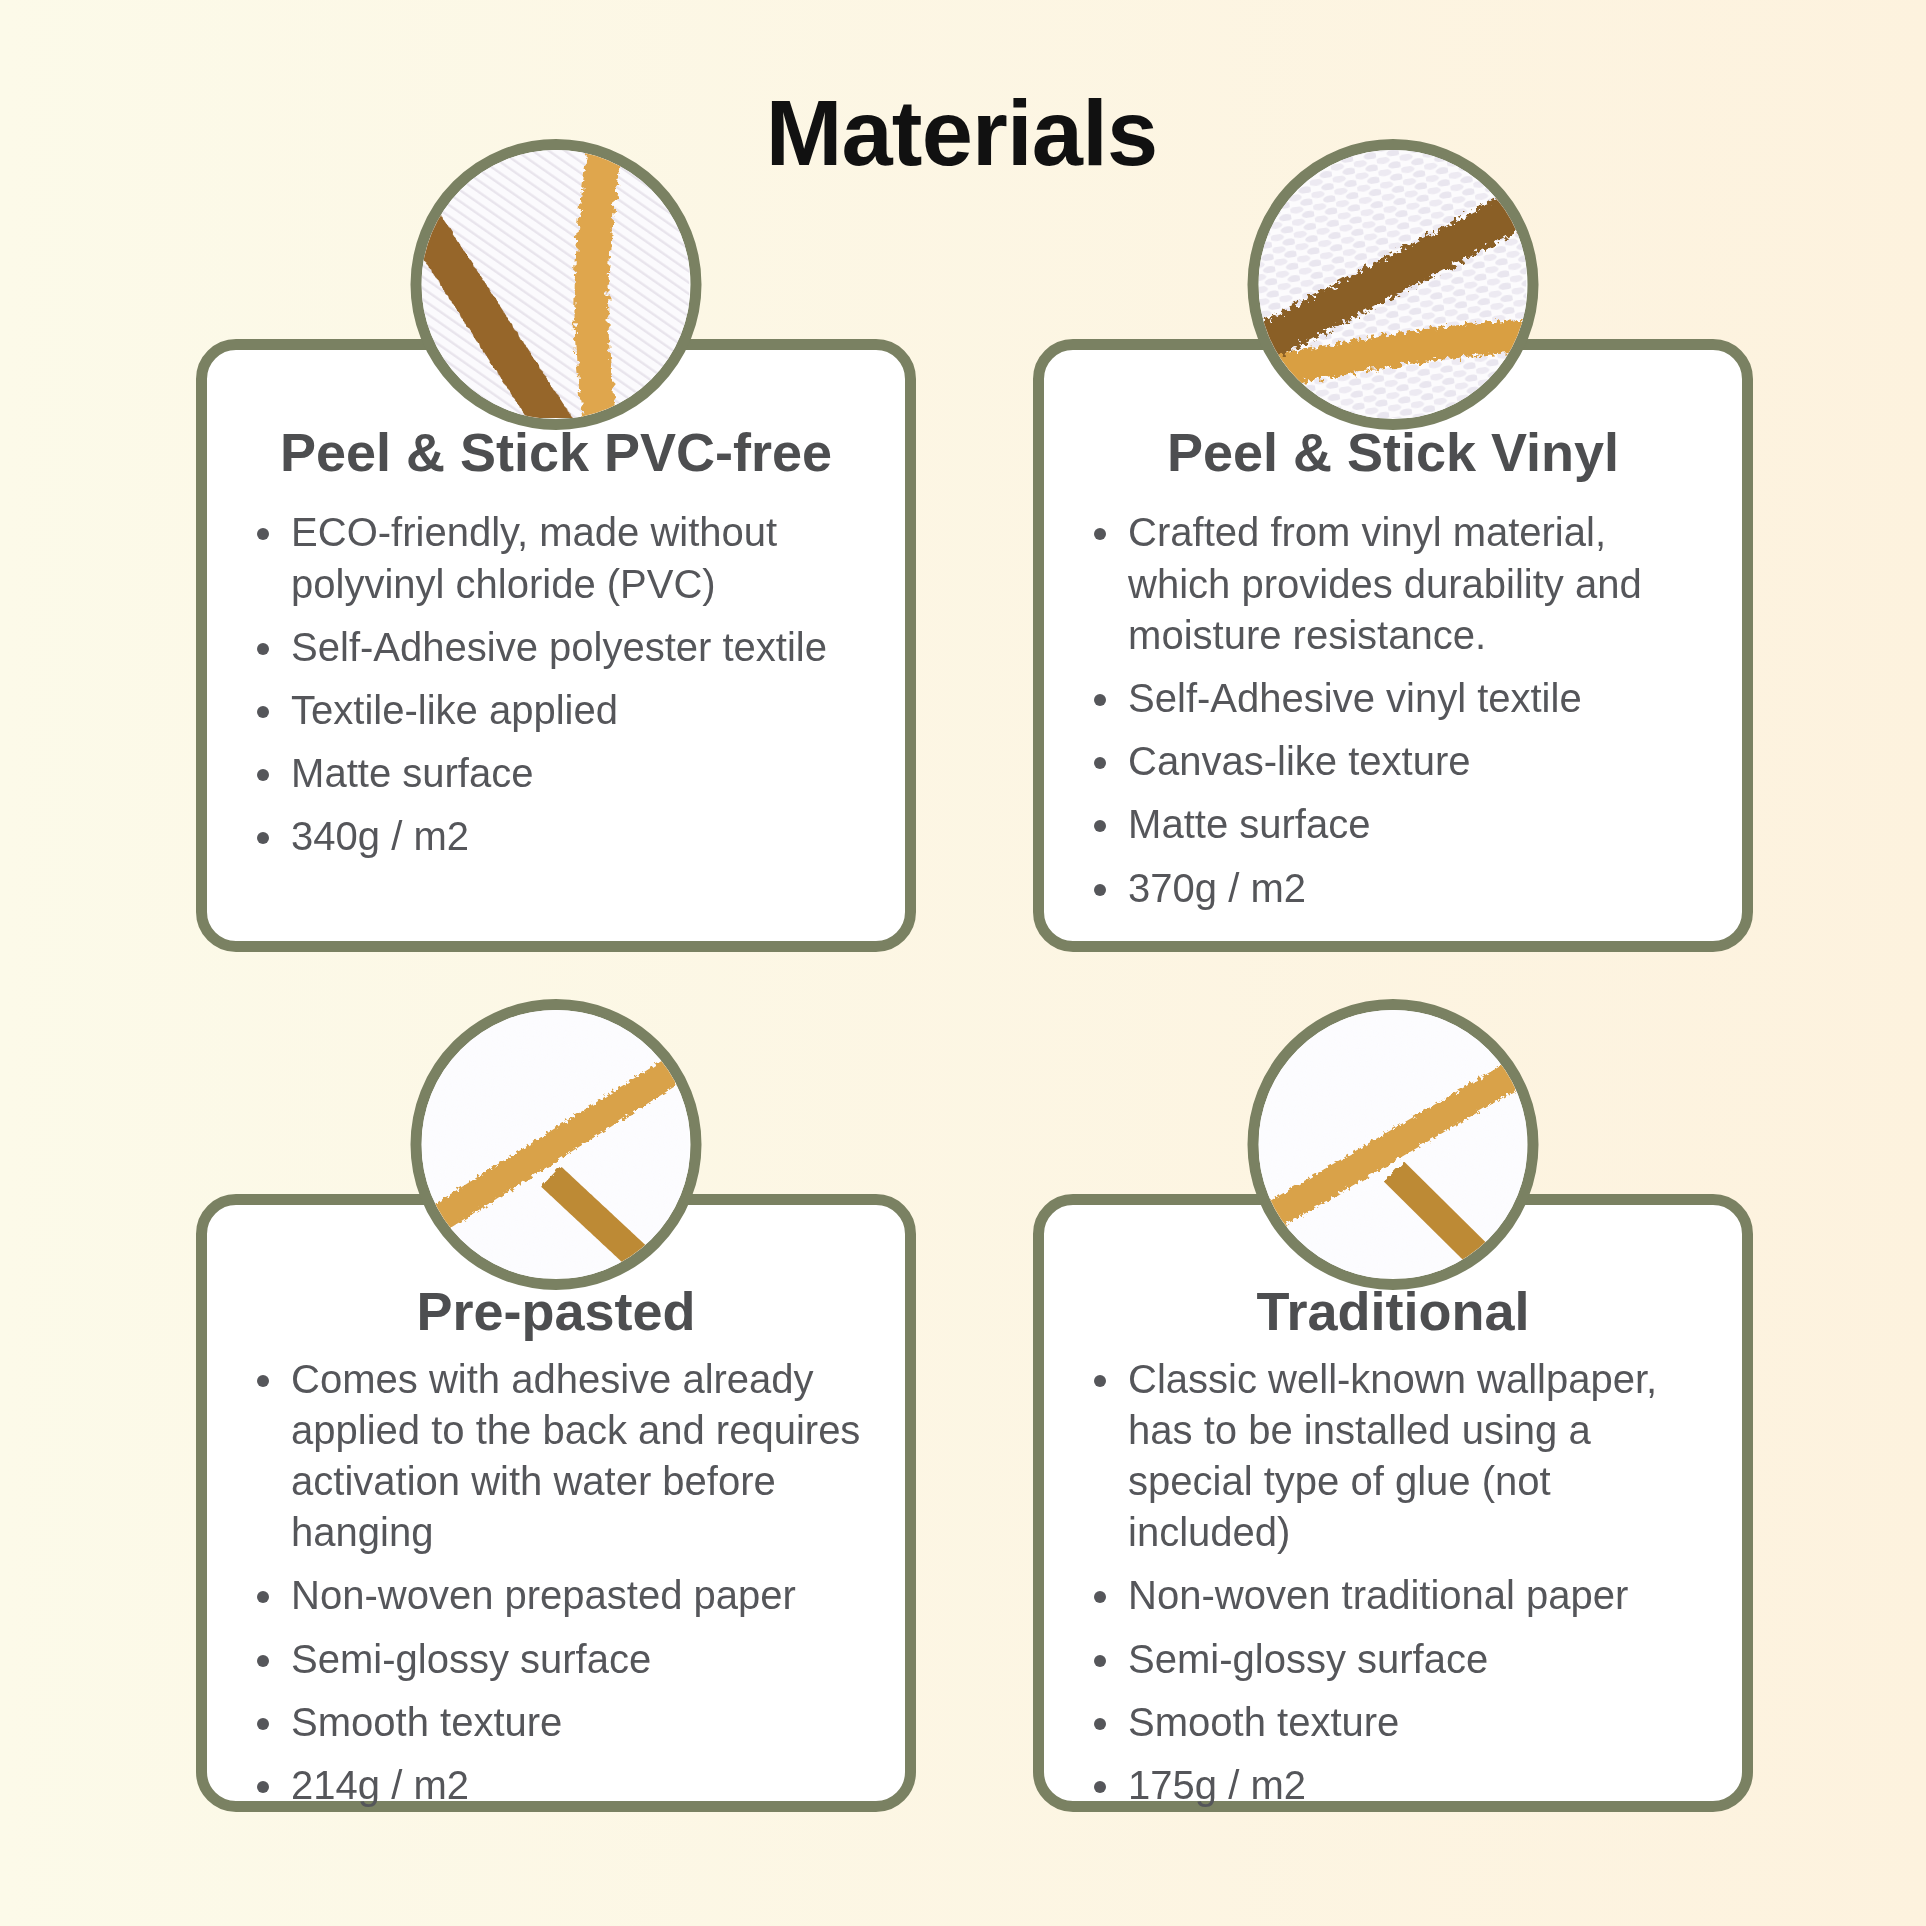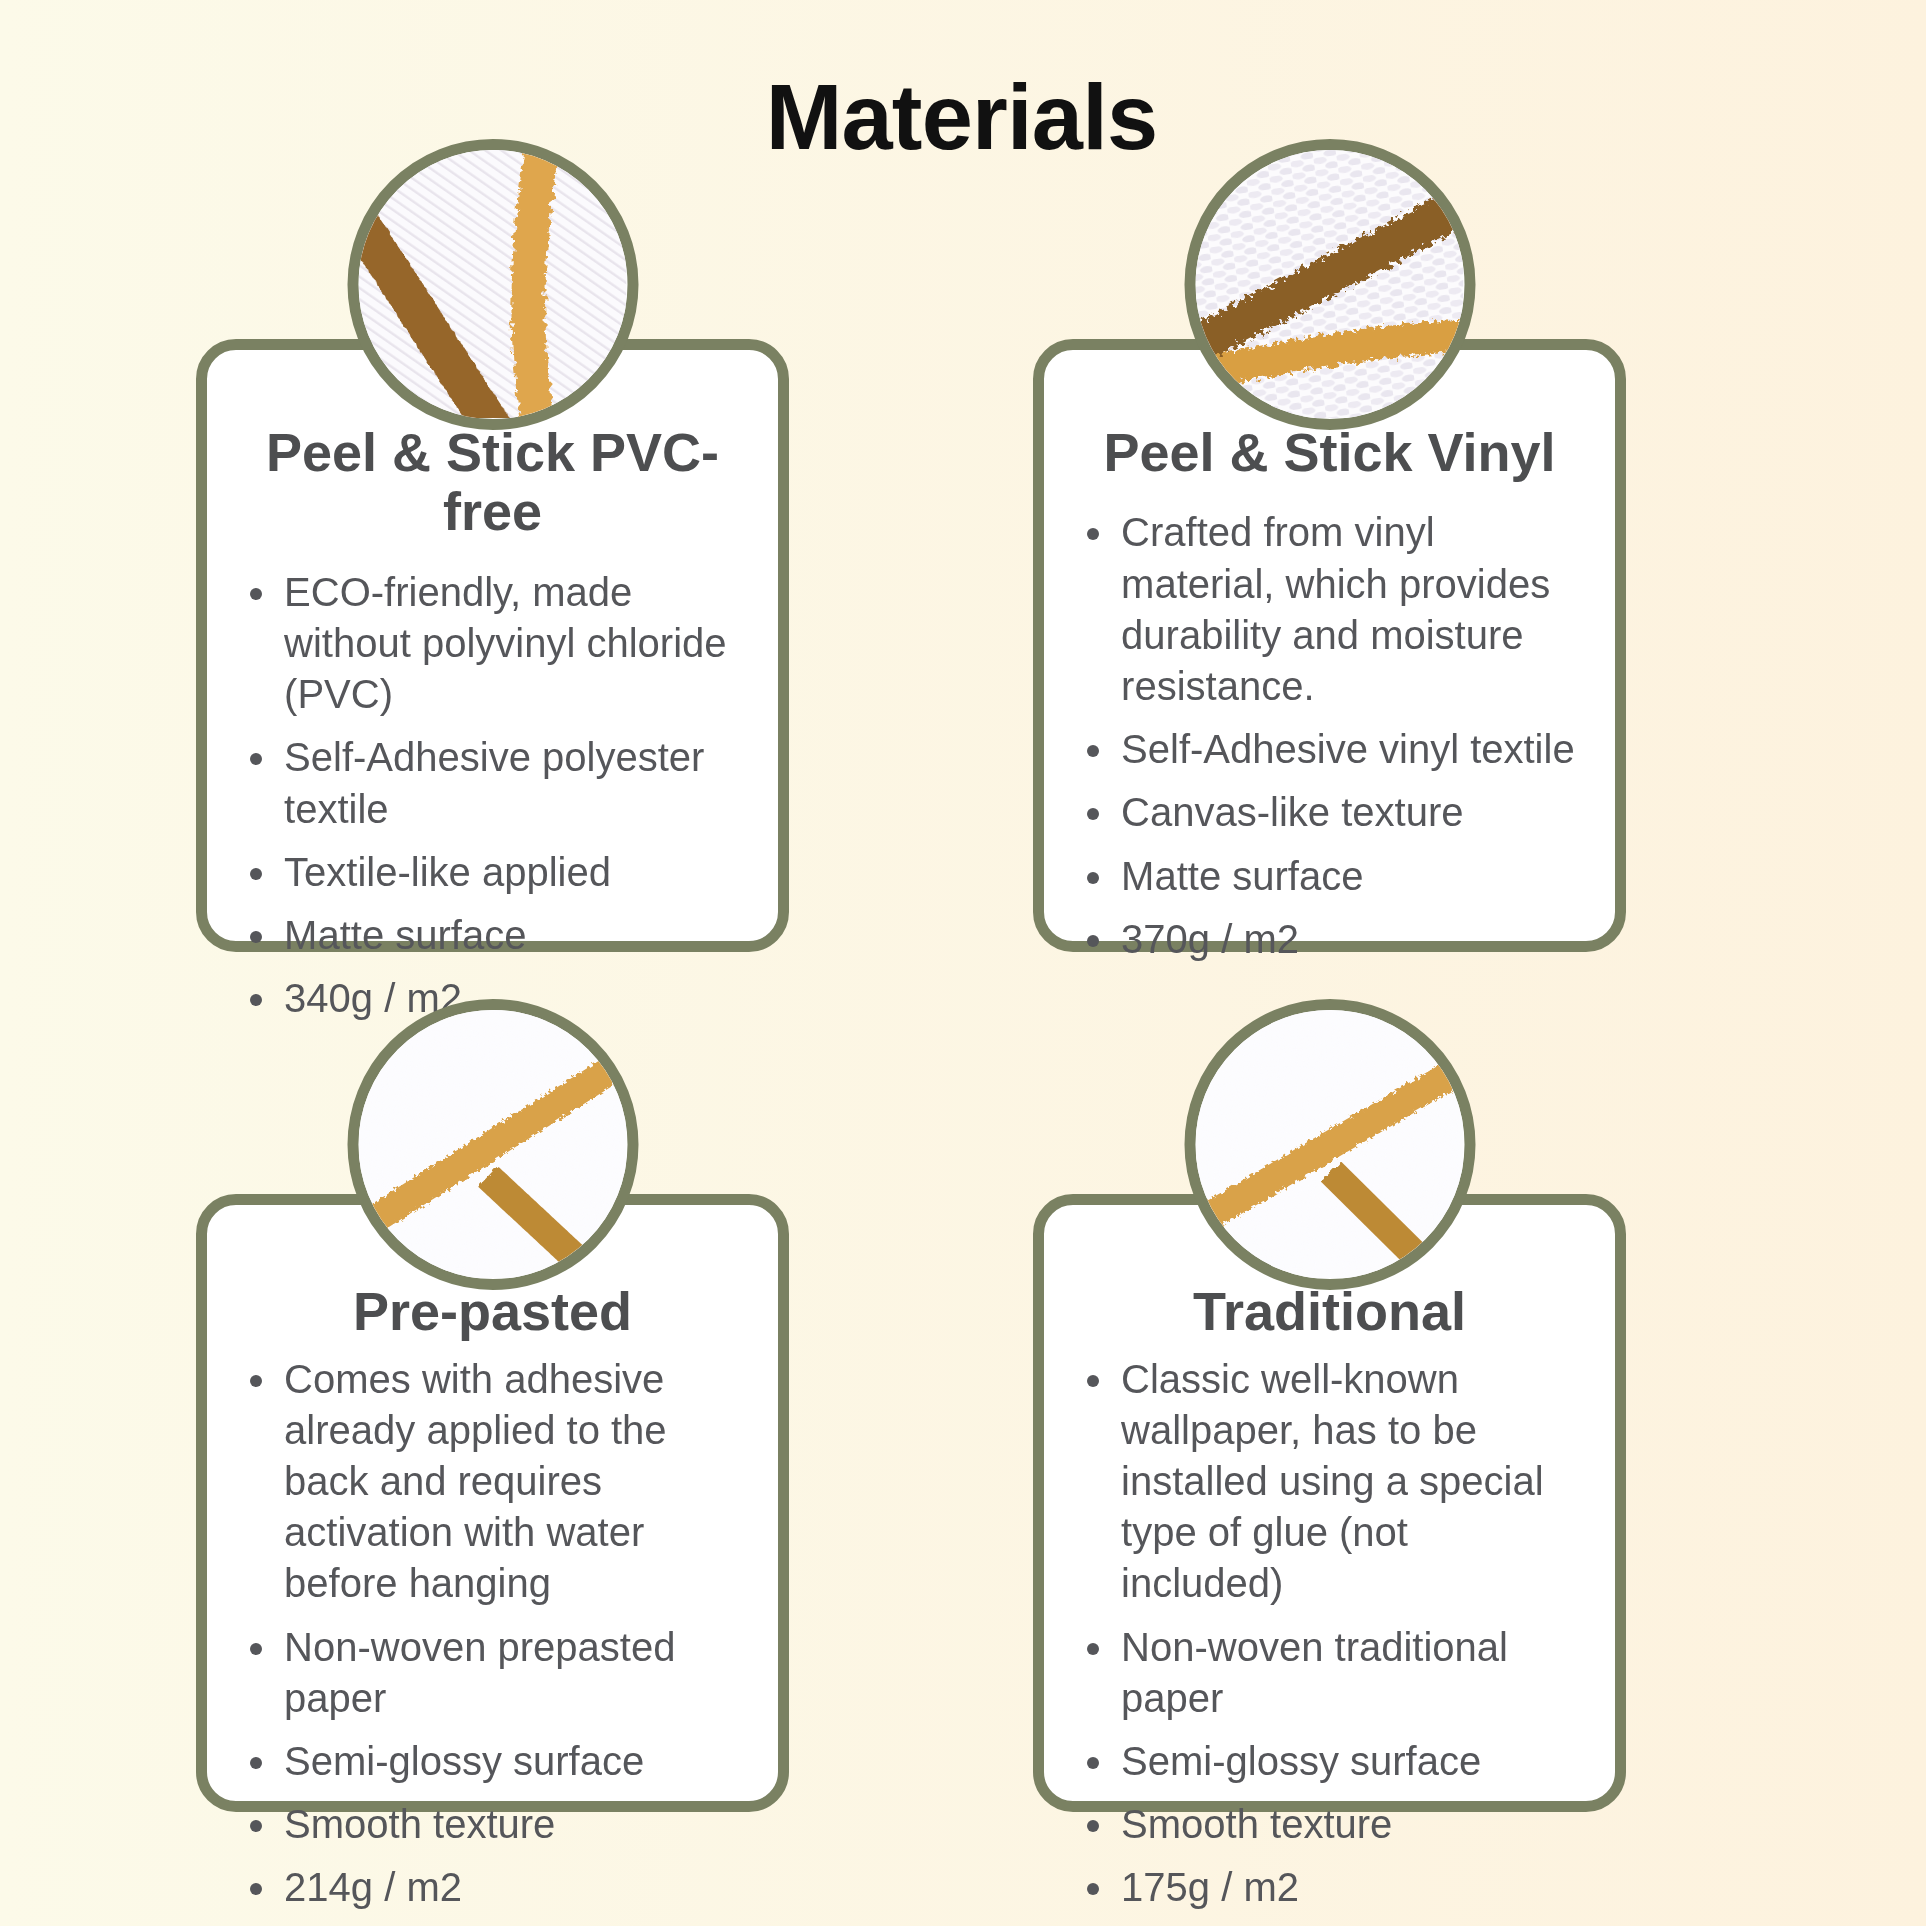--- a/index.html
+++ b/index.html
@@ -15,30 +15,30 @@
   html,body{margin:0;padding:0}
   body{
     width:1926px;height:1926px;
     font-family:"Liberation Sans","DejaVu Sans",sans-serif;
   }
   #page{
     position:relative;width:1926px;height:1926px;overflow:hidden;
     background:linear-gradient(90deg,var(--background-left) 0%,var(--background-right) 100%);
   }
   .page-title{
-    position:absolute;top:65px;left:0;right:3px;margin:0;
+    position:absolute;top:65px;left:0;right:3px;margin:16px;
     text-align:center;font-size:92px;font-weight:700;letter-spacing:-0.8px;
     color:var(--heading-text);
   }
   .card{
-    position:absolute;width:593px;
+    position:absolute;width:720px;
     background:var(--card-background);
     border:11.6px solid var(--card-border);
     border-radius:40px;
-    padding:0 16px;
+    padding:0 23px;
   }
   .card.pos-r1c1{left:196px;top:339px;height:613px}
   .card.pos-r1c2{left:1033px;top:339px;height:613px}
   .card.pos-r2c1{left:196px;top:1194px;height:618px}
   .card.pos-r2c2{left:1033px;top:1194px;height:618px}
 
   .photo{
     position:absolute;left:50%;transform:translateX(-50%);
     width:291px;height:291px;border-radius:50%;
     border:11.6px solid var(--card-border);

